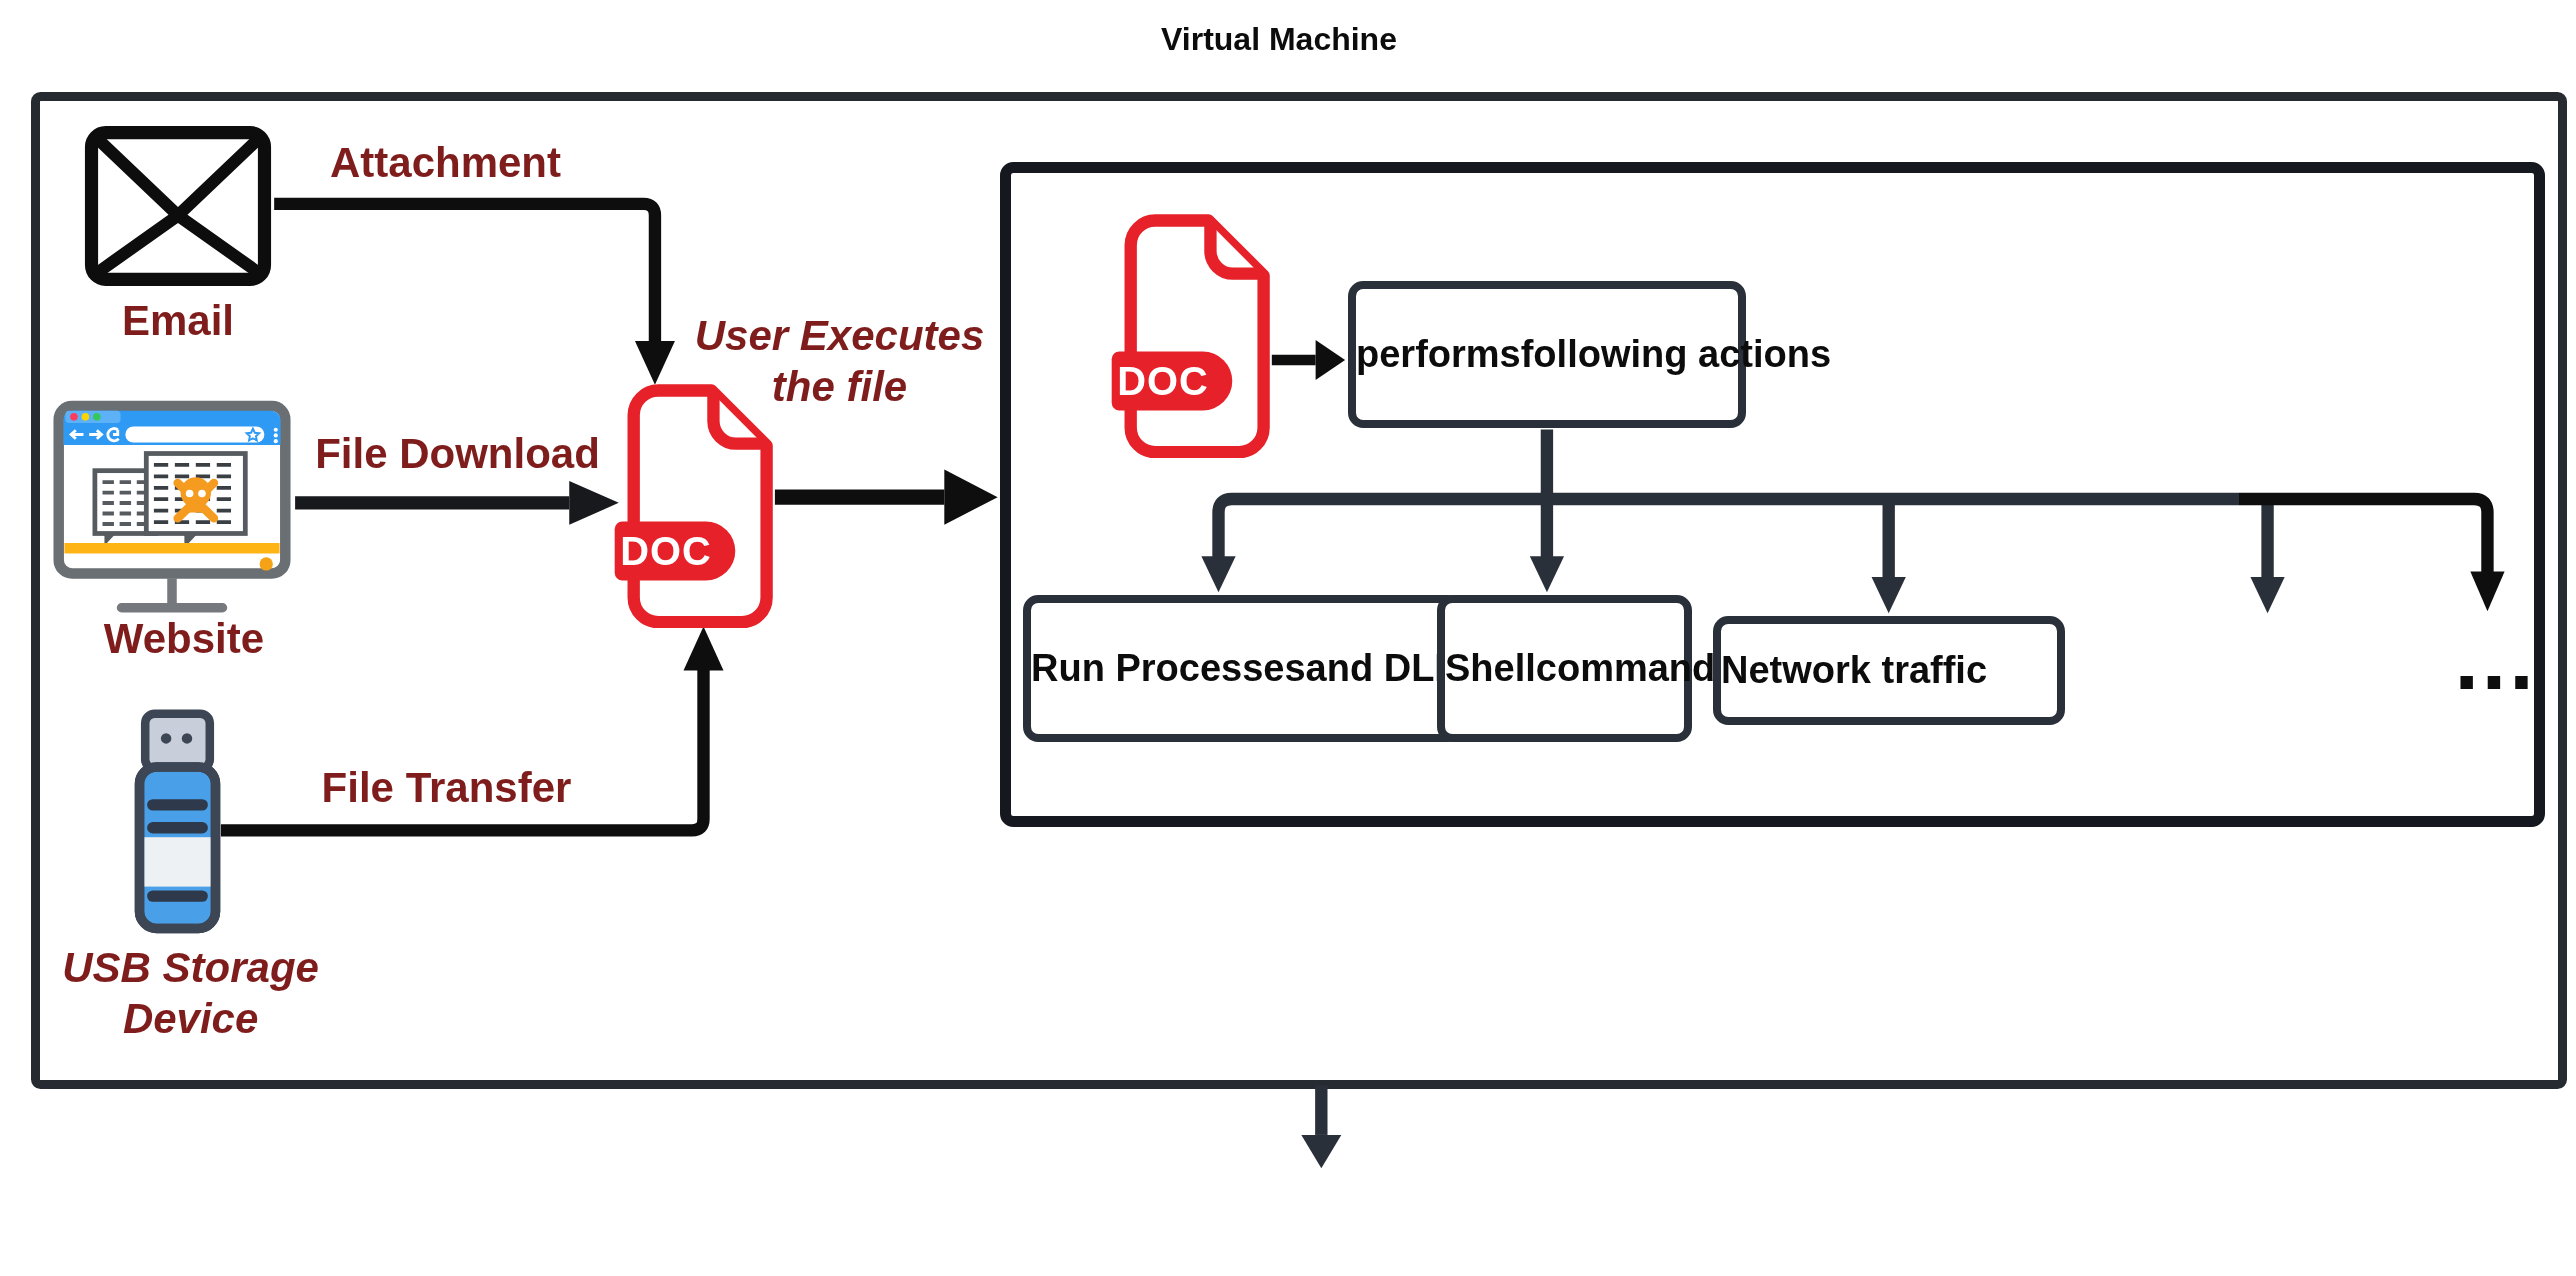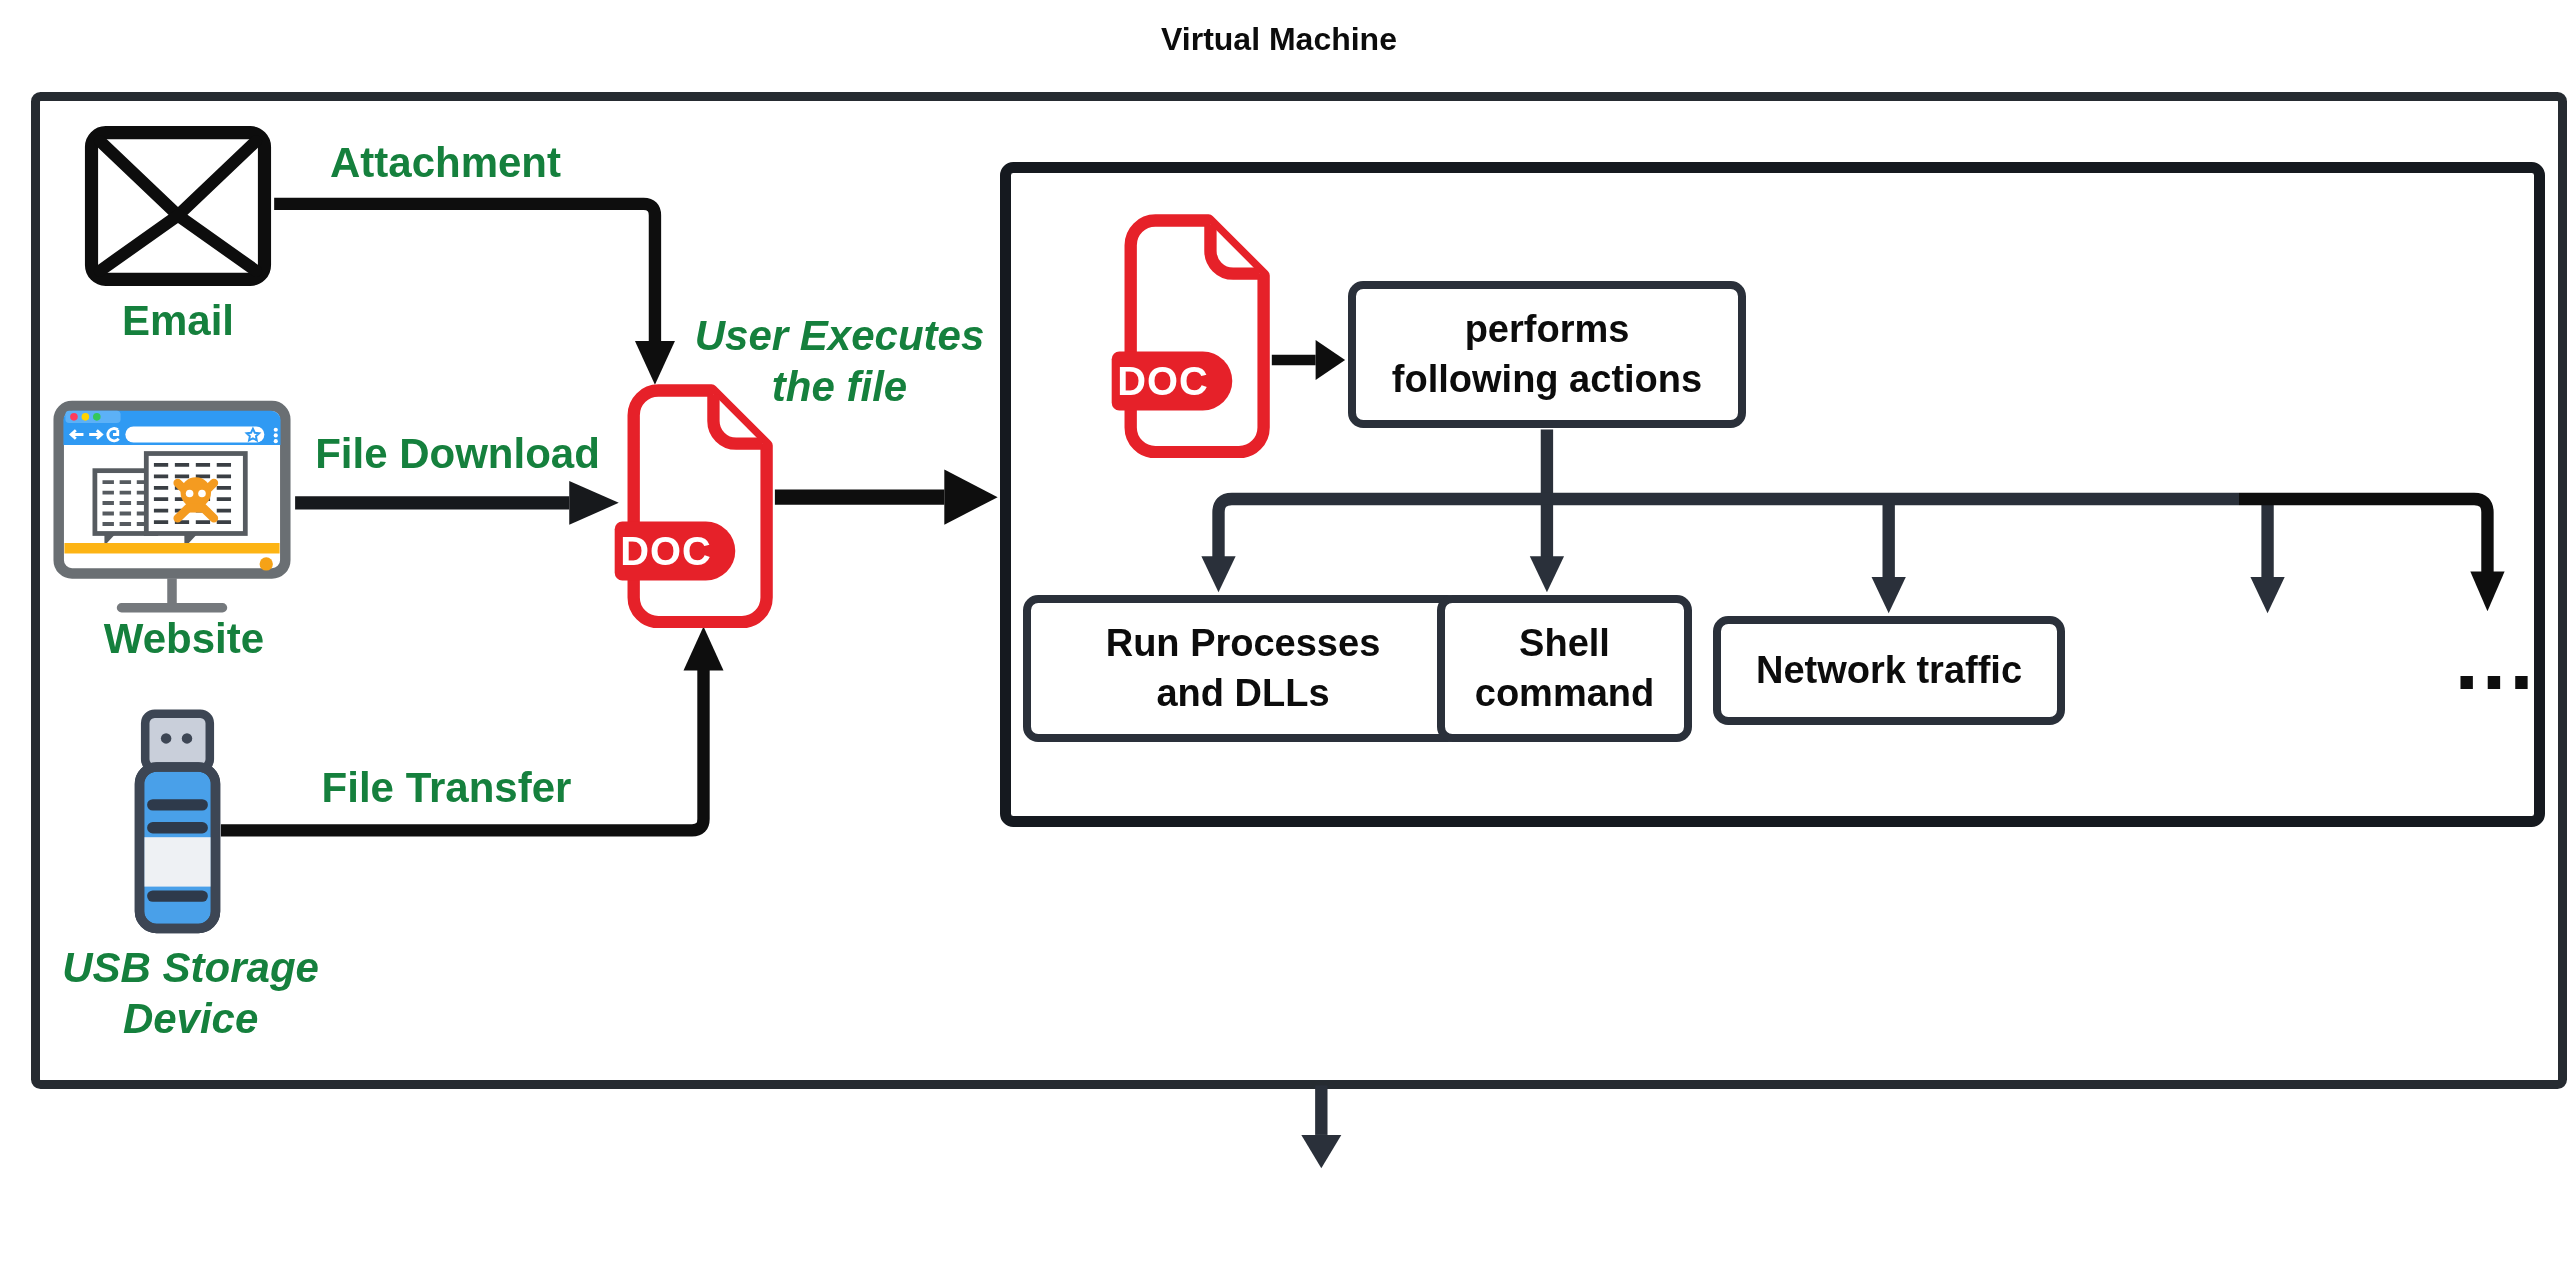--- a/index.html
+++ b/index.html
@@ -1,30 +1,30 @@
 <!DOCTYPE html>
 <html style="font-size:15.2px"><head>
 <meta charset="utf-8">
 <style>
   html,body{margin:0;padding:0;background:#fff;}
   .canvas{
     position:relative;width:2576px;height:1277px;background:#fff;overflow:hidden;
     font-family:"Liberation Sans",sans-serif;color:#0c0c0c;
   }
   .lbl{
-    position:absolute;font-weight:bold;text-align:center;color:#15803d;
+    position:absolute;font-weight:bold;text-align:center;color:#7f1d1d;
     font-size:42px;line-height:1.22;white-space:nowrap;
   }
   .lbl .ln{display:block;font-style:italic;}
   .frame{position:absolute;background:transparent;box-sizing:border-box;}
   .outer-frame{left:31px;top:92px;width:2536px;height:997px;border:9.5px solid #262b31;border-radius:9.5px;}
   .inner-frame{left:1000px;top:162px;width:1545px;height:665px;border:11.4px solid #15191f;border-radius:13.3px;}
   .box{
     position:absolute;box-sizing:border-box;background:#fff;border:8.6px solid #2a303a;border-radius:15.2px;
-    display:flex;flex-direction:column;align-items:center;justify-content:center;
+    display:flex;align-items:center;justify-content:flex-start;
     font-weight:bold;font-size:38px;line-height:1.3;text-align:center;white-space:nowrap;
   }
   .arrows{position:absolute;left:0;top:0;width:2576px;height:1277px;pointer-events:none;}
   .icon{position:absolute;}
   .ellipsis{
     position:absolute;left:2443px;top:585px;width:105px;height:110px;
     display:flex;align-items:flex-end;justify-content:center;
     font-weight:bold;font-size:88px;letter-spacing:2.9px;line-height:0.82;color:#0e0e0e;
   }
   .title{position:absolute;left:965px;top:21px;width:628px;text-align:center;font-weight:bold;font-size:32px;}

